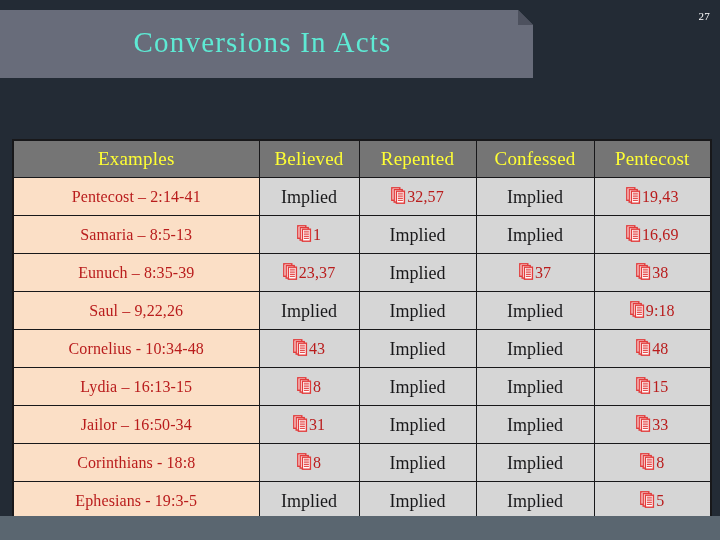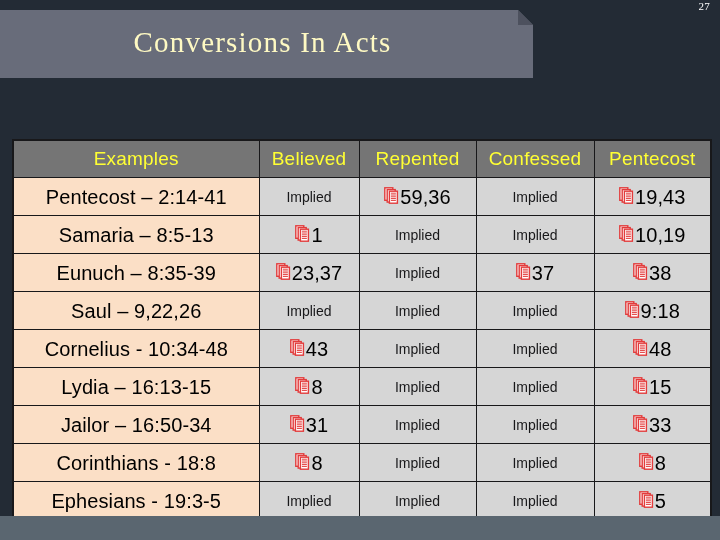--- a/index.html
+++ b/index.html
@@ -12,21 +12,21 @@
     height: 540px;
     overflow: hidden;
     background: #232b35;
     font-family: "Liberation Serif", "DejaVu Serif", serif;
     position: relative;
   }
 
   
   #slide-number {
     position: absolute;
-    top: 0;
+    top: 10px;
     right: 10px;
     color: #ffffff;
     font-family: "Liberation Serif", "DejaVu Serif", serif;
     font-size: 11px;
     line-height: 12px;
     letter-spacing: 0.3px;
     text-align: center;
   }
 
   
@@ -47,21 +47,21 @@
     position: absolute;
     right: 0;
     top: 0;
     width: 15px;
     height: 15px;
     background: #4d515e;
     -webkit-clip-path: polygon(0 0, 15px 15px, 0 15px);
     clip-path: polygon(0 0, 15px 15px, 0 15px);
   }
   #title-text {
-    color: #fef9c3;
+    color: #5eead4;
     font-size: 29px;
     line-height: 30px;
     font-weight: normal;
     letter-spacing: 1.2px;
     white-space: nowrap;
     text-align: center;
     padding-bottom: 4px;
     padding-right: 8px;
     font-family: "Liberation Serif", "DejaVu Serif", serif;
   }
@@ -94,21 +94,21 @@
   table.conv col.c-repented   { width: 117px; }
   table.conv col.c-confessed  { width: 118px; }
   table.conv col.c-baptized   { width: 117px; }
 
   table.conv th, table.conv td {
     border: 1px solid #18181a;
     padding: 0;
     height: 37px;
     text-align: center;
     vertical-align: middle;
-    font-family: Liberation Sans, sans-serif;
+    font-family: Liberation Serif, serif;
   }
   table.conv thead th {
     background: #757575;
     color: #ffff33;
     font-size: 19px;
     font-weight: normal;
     letter-spacing: 0.2px;
     height: 36px;
   }
   table.conv td.example-cell {
@@ -124,26 +124,26 @@
   }
   .cell-inner {
     display: flex;
     align-items: center;
     justify-content: center;
     gap: 1px;
     height: 100%;
     line-height: 1;
   }
   .ref-text {
-    font-size: 20px;
-    color: #000000;
+    font-size: 16px;
+    color: #b91c1c;
     letter-spacing: 0.1px;
   }
   .implied-text {
-    font-size: 14px;
+    font-size: 18px;
     color: #18181a;
   }
   
   .pages-icon {
     display: inline-block;
     width: 15px;
     height: 17px;
     flex: 0 0 auto;
     position: relative;
     top: -1px;
@@ -199,21 +199,21 @@
                   <rect x="5.4" y="4.2" width="8" height="12" fill="#ffffff" stroke="#e23b3b" stroke-width="1.4"></rect>
                   <g stroke="#e23b3b" stroke-width="1">
                     <line x1="6.9" y1="6.2" x2="11.9" y2="6.2"></line>
                     <line x1="6.9" y1="8.0" x2="11.9" y2="8.0"></line>
                     <line x1="6.9" y1="9.8" x2="11.9" y2="9.8"></line>
                     <line x1="6.9" y1="11.6" x2="11.9" y2="11.6"></line>
                     <line x1="6.9" y1="13.4" x2="11.9" y2="13.4"></line>
                   </g>
                 </svg>
               </span>
-              <span class="ref-text">59,36</span>
+              <span class="ref-text">32,57</span>
             </div>
           </td>
           <td class="value-cell">
             <div class="cell-inner">
               <span class="implied-text">Implied</span>
             </div>
           </td>
           <td class="value-cell">
             <div class="cell-inner">
               <span class="pages-icon">
@@ -278,21 +278,21 @@
                   <rect x="5.4" y="4.2" width="8" height="12" fill="#ffffff" stroke="#e23b3b" stroke-width="1.4"></rect>
                   <g stroke="#e23b3b" stroke-width="1">
                     <line x1="6.9" y1="6.2" x2="11.9" y2="6.2"></line>
                     <line x1="6.9" y1="8.0" x2="11.9" y2="8.0"></line>
                     <line x1="6.9" y1="9.8" x2="11.9" y2="9.8"></line>
                     <line x1="6.9" y1="11.6" x2="11.9" y2="11.6"></line>
                     <line x1="6.9" y1="13.4" x2="11.9" y2="13.4"></line>
                   </g>
                 </svg>
               </span>
-              <span class="ref-text">10,19</span>
+              <span class="ref-text">16,69</span>
             </div>
           </td>
         </tr>
         <tr>
           <td class="example-cell">
             <div class="cell-inner">
               <span class="ref-text">Eunuch – 8:35-39</span>
             </div>
           </td>
           <td class="value-cell">

